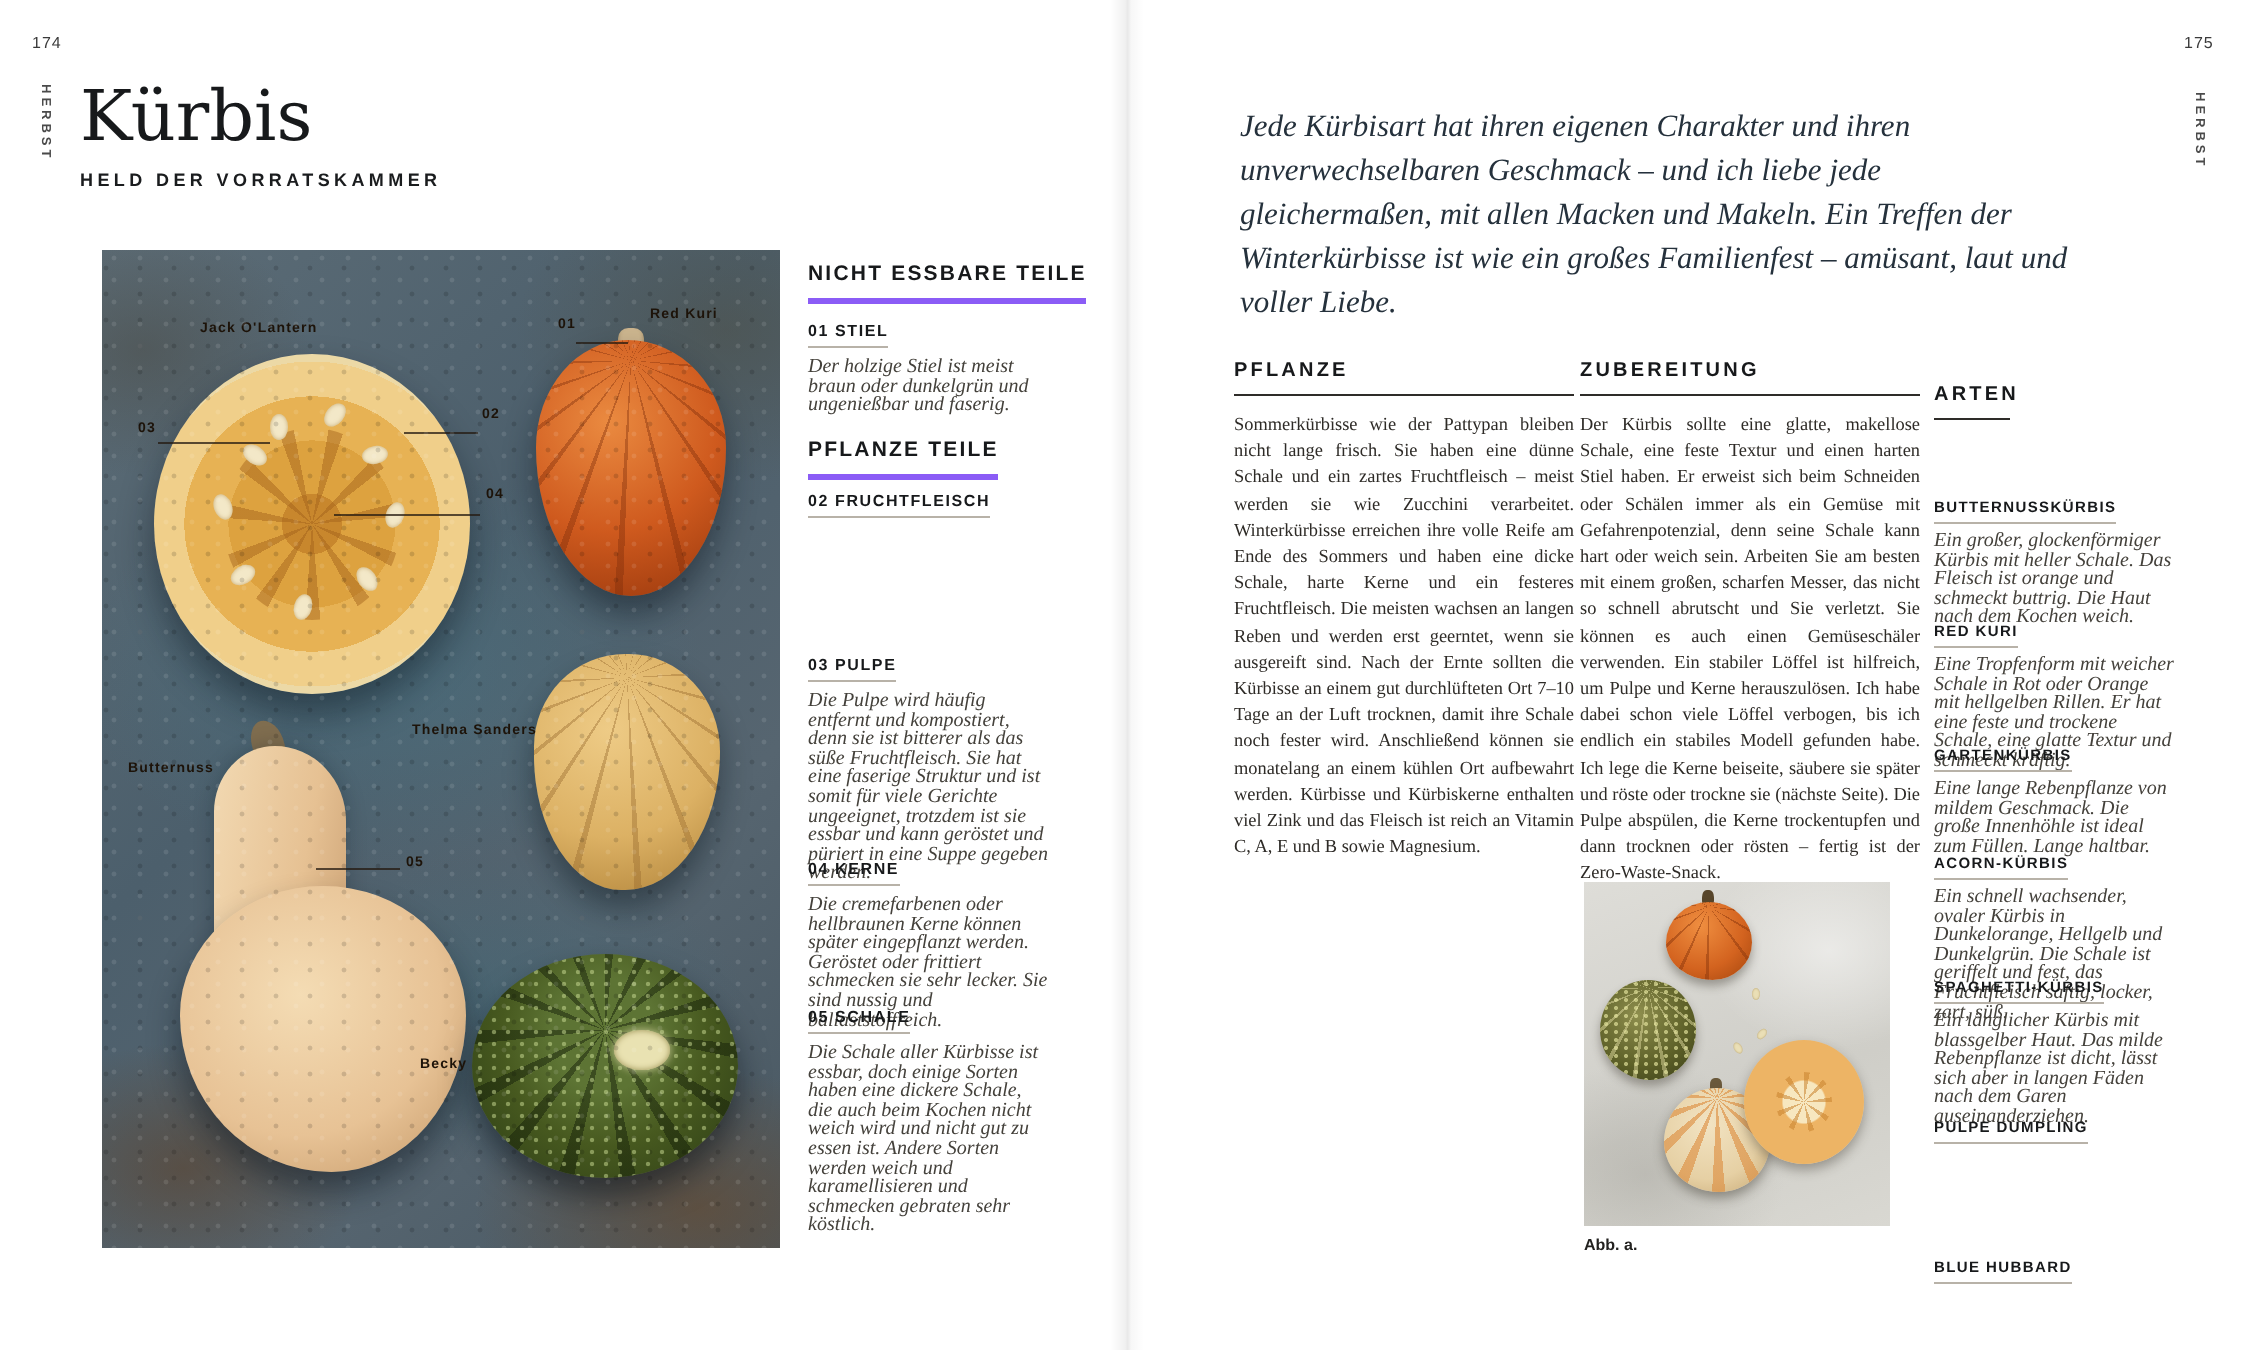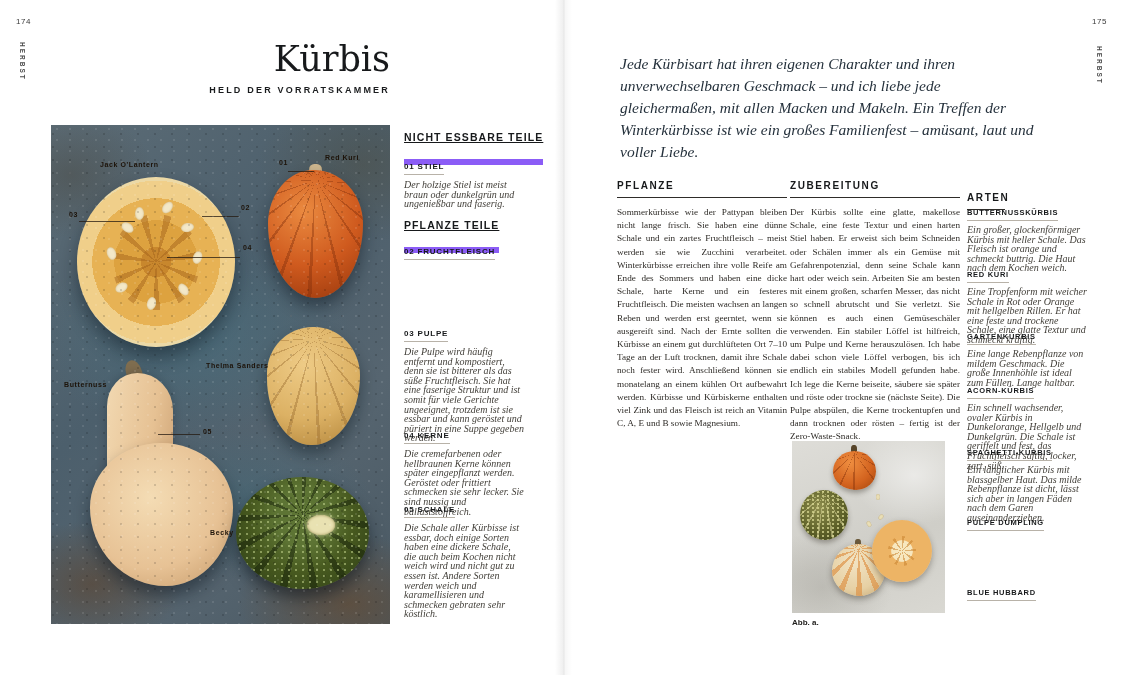--- a/index.html
+++ b/index.html
@@ -15,43 +15,43 @@
   .edge {
     font-family:"Liberation Sans",sans-serif; font-weight:bold; font-size:6.5px;
     color:#4a4a4a; letter-spacing:2px; writing-mode:vertical-rl;
   }
   .fold {
     left:555px; top:0; width:17px; height:675px; pointer-events:none;
     background:linear-gradient(to right, rgba(0,0,0,0), rgba(0,0,0,.06) 45%, rgba(0,0,0,.09) 52%, rgba(0,0,0,.03) 62%, rgba(0,0,0,0));
   }
 
   
-  .header { left:51px; top:40px; width:339px; text-align:right; }
+  .header { left:40px; top:40px; width:339px; text-align:left; }
   .title { font-family:"DejaVu Serif","Liberation Serif",serif; font-size:35px; line-height:38px; color:#17191b; }
   .subtitle { margin-top:7px; font-family:"Liberation Sans",sans-serif; font-weight:bold; font-size:9px; letter-spacing:2.2px; color:#1a1c1e; }
 
   
   .h-side {
     font-family:"Liberation Sans",sans-serif; font-weight:bold; font-size:10.5px; letter-spacing:1.1px;
-    color:#17191b; display:inline-block; border-bottom:6px solid #8b5cf6; padding-bottom:16px;text-decoration:underline;
+    color:#17191b; display:inline-block; border-bottom:3px solid #8b5cf6; padding-bottom:6px;
   }
   .item { width:120px; }
   .item-h {
     font-family:"Liberation Sans",sans-serif; font-weight:bold; font-size:8px; letter-spacing:.8px;
     color:#17191b; display:inline-block; border-bottom:1px solid #b8b2a8; padding-bottom:3px; margin-bottom:5px;
   }
   .side-body { font-size:10px; font-style:italic; color:#44413b; line-height:9.6px; }
 
   
   .intro { left:620px; top:53px; width:416px; font-size:15.5px; font-style:italic; color:#25313c; line-height:22px; }
   .col-h { font-family:"Liberation Sans",sans-serif; font-weight:bold; font-size:10px; letter-spacing:1.6px; color:#17191b; }
   .col-rule { height:1px; background:#2e2c29; margin:6px 0 8px; }
   .col-rule.short { width:38px; }
   .col-body { font-size:9.2px; line-height:13.2px; color:#2e2b27; text-align:justify; }
-  .variety { width:121px; }
+  .variety { width:121px;margin-top:42px; }
   .variety-h {
     font-family:"Liberation Sans",sans-serif; font-weight:bold; font-size:7.5px; letter-spacing:.7px;
     color:#17191b; display:inline-block; border-bottom:1px solid #b8b2a8; padding-bottom:3px; margin-bottom:4px;
   }
   .fig-caption { font-family:"Liberation Sans",sans-serif; font-weight:bold; font-size:8px; color:#22211f; }
 
   
   .photo {
     left:51px; top:125px; width:339px; height:499px; overflow:hidden;
     background:

